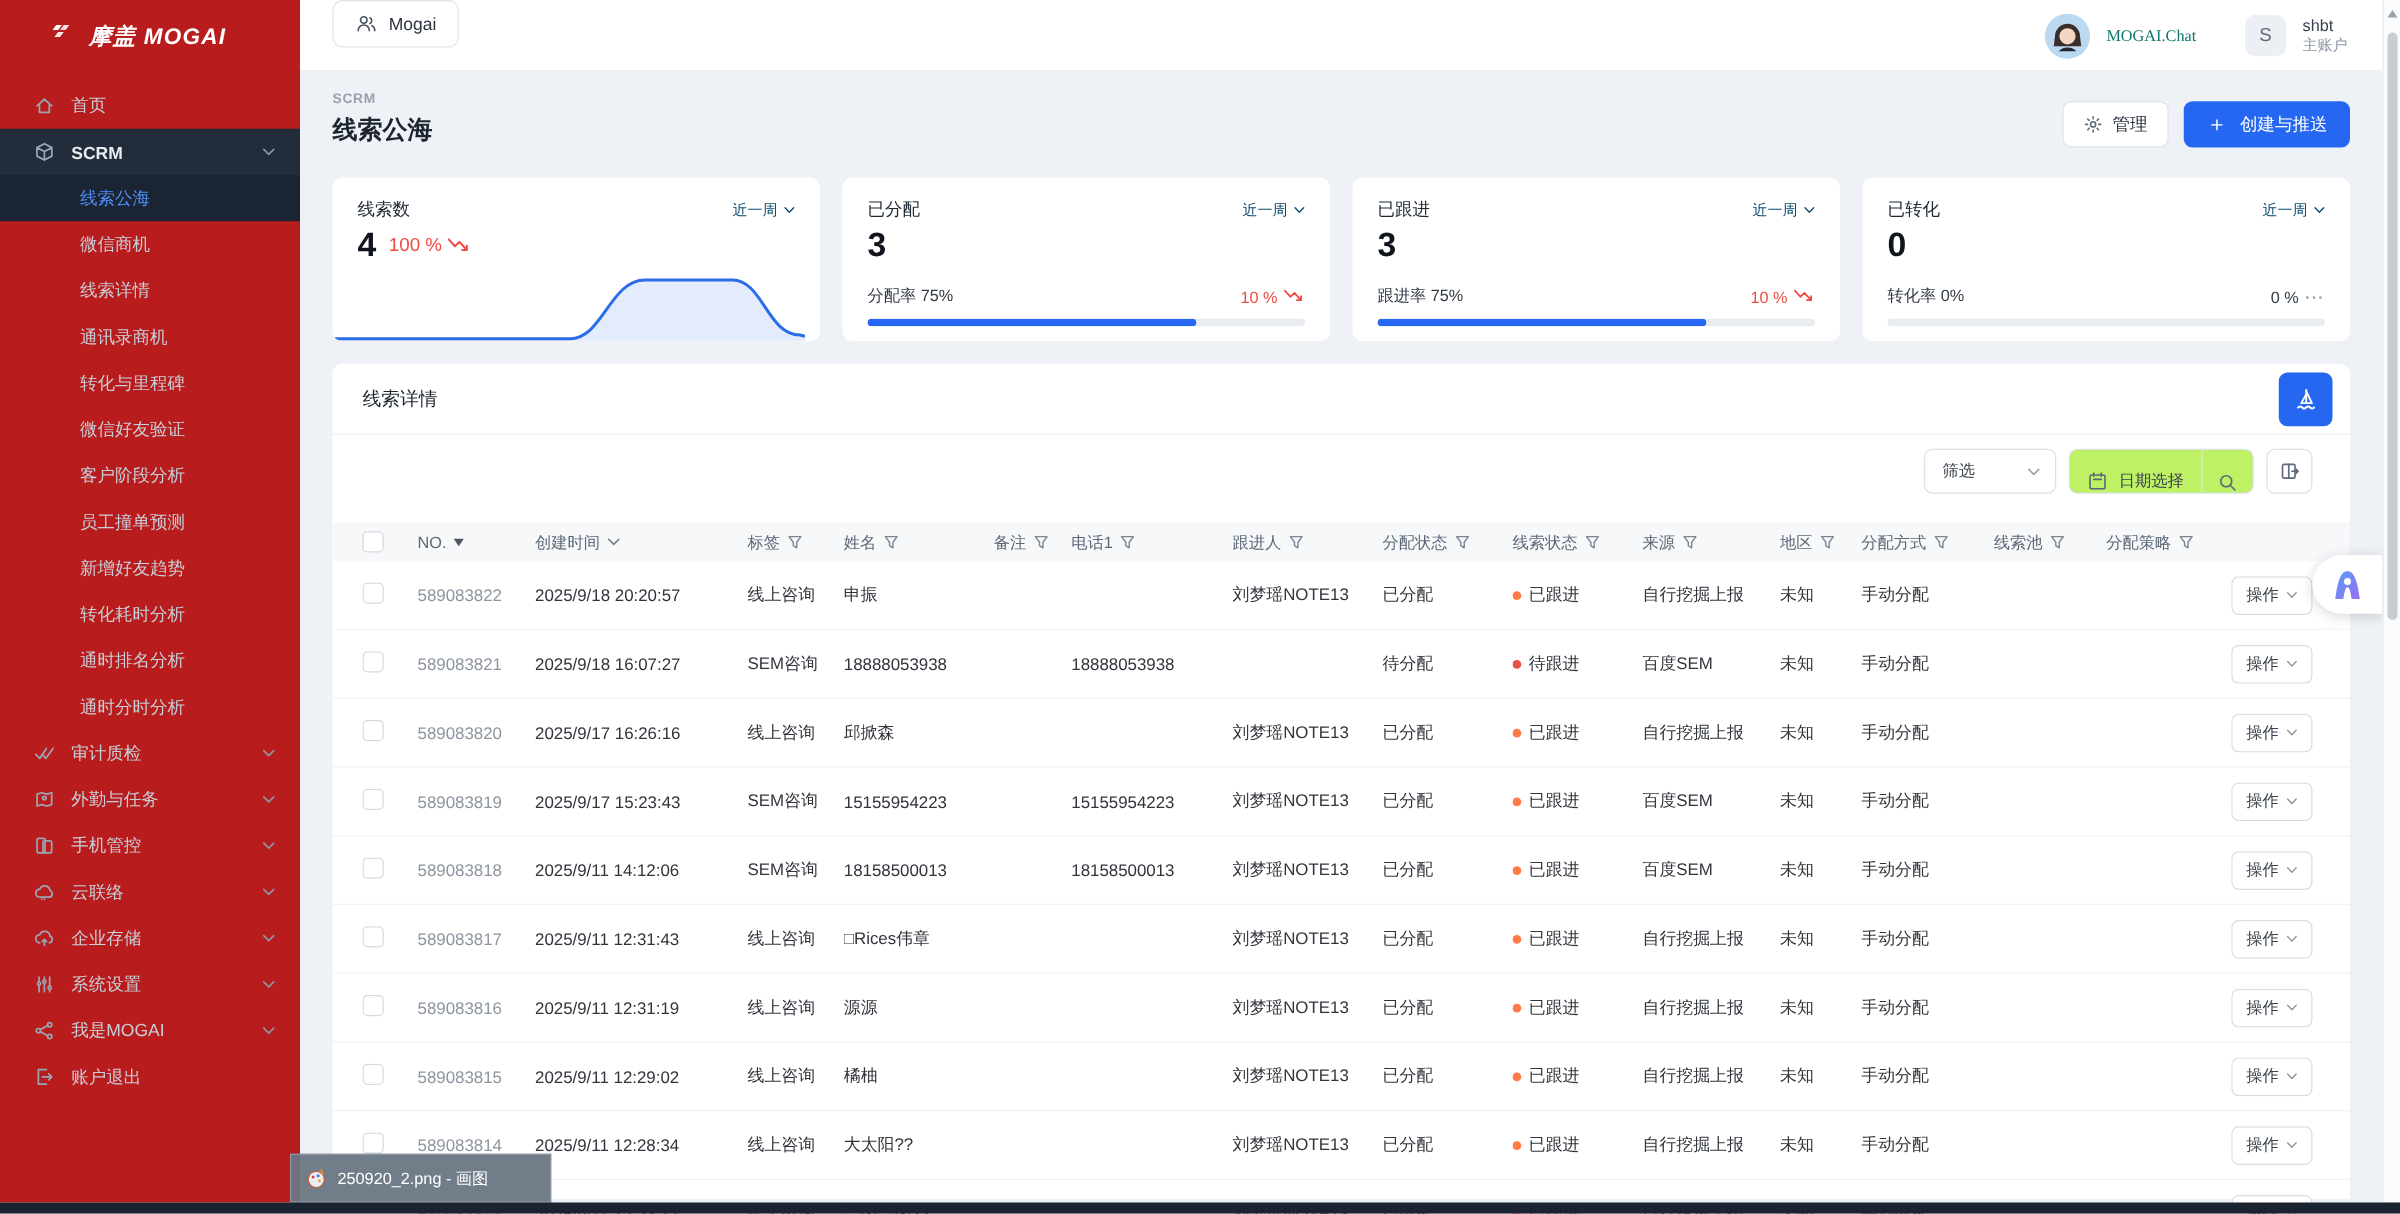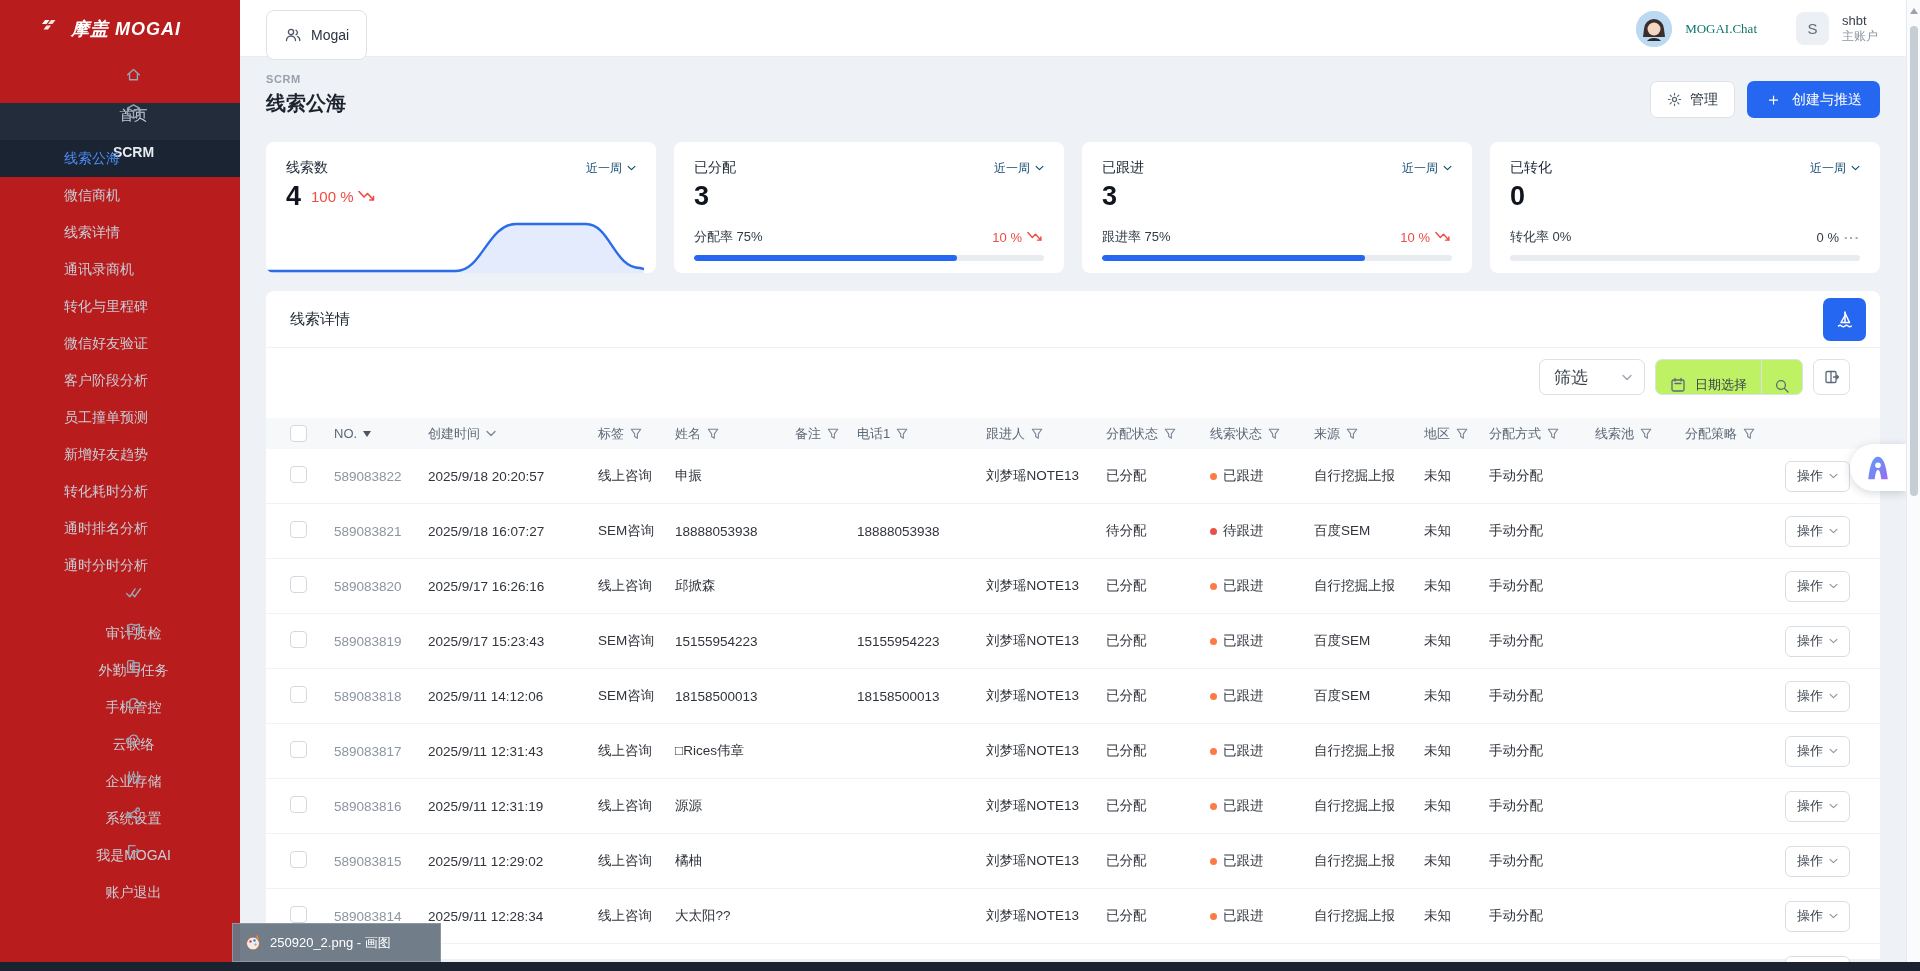--- a/index.html
+++ b/index.html
@@ -10,31 +10,31 @@
     font-family:"Liberation Sans","DejaVu Sans",sans-serif;
     color:#2b3440;
   }
   svg.ic { stroke:currentColor; fill:none; stroke-width:1.3; stroke-linecap:round; stroke-linejoin:round; display:block; }
 
   
   .sidebar { position:absolute; left:0; top:0; width:240px; height:962px; background:#b91c1c; z-index:5; }
   .logo { height:58px; display:flex; align-items:center; gap:9px; padding-left:40px; }
   .logo-text { color:#fff; font-size:18px; font-weight:bold; font-style:italic; letter-spacing:1px; white-space:nowrap; }
   .nav { margin-top:8px; }
-  .nav-item { display:flex; align-items:center; height:37px; padding-left:27px; gap:24px; color:#c7ced7; font-size:14px; cursor:pointer;flex-direction:column; }
+  .nav-item { display:flex; align-items:center; height:37px; padding-left:27px; gap:13px; color:#c7ced7; font-size:14px; cursor:pointer; }
   .nav-item .chev { margin-left:auto; margin-right:20px; color:#8d97a3; }
   .nav-item.scrm { background:#222c3b; color:#e8ecf1; font-weight:bold; }
   .nav-sub { display:flex; align-items:center; height:37px; padding-left:64px; color:#c7ced7; font-size:14px; cursor:pointer; }
   .nav-sub.active { background:#1a2433; color:#4e8df6; }
   .nav-ico { width:17px; height:17px; color:#9aa5b2; flex:0 0 17px; }
 
   
   .main { position:absolute; left:240px; top:0; width:1680px; height:962px; }
   .topbar { height:57px; background:#fff; border-bottom:1px solid #e9edf1; position:relative; }
-  .app-btn { position:absolute; left:26px; top:10px; height:50px; display:flex; align-items:center; gap:9px;
+  .app-btn { position:absolute; left:26px; top:0; height:38px; display:flex; align-items:center; gap:9px;
     padding:0 17px; border:1px solid #dfe3e9; border-radius:8px; background:#fff; font-size:14px; color:#2a3340; cursor:pointer; }
   .top-right { position:absolute; right:42px; top:0; height:57px; display:flex; align-items:center; gap:13px; }
   .avatar { width:36px; height:36px; border-radius:50%; background:#bcd9f2; overflow:hidden; position:relative; }
   .chat-label { font-size:13px; color:#0f766e; margin-right:26px;font-family:Liberation Serif, serif; }
   .s-badge { width:33px; height:33px; border-radius:8px; background:#eceff3; color:#5f6b79; font-size:15px;
     display:flex; align-items:center; justify-content:center; }
   .acct { display:flex; flex-direction:column; line-height:1.25; }
   .acct-name { font-size:13px; color:#39414d; }
   .acct-role { font-size:12px; color:#8b95a1; }
 
@@ -67,21 +67,21 @@
   .spark { position:absolute; left:0; right:0; bottom:0; height:62px; }
 
   
   .detail { margin-top:18px; background:#fff; border-radius:8px 8px 0 0; height:668px; position:relative; }
   .detail-head { height:57px; border-bottom:1px solid #eef0f3; display:flex; align-items:center; padding-left:24px; }
   .detail-title { font-size:15px; font-weight:500; color:#1c2430; }
   .boat-btn { position:absolute; right:14px; top:7px; width:43px; height:43px; background:#2567f1; border:none;
     border-radius:7px; display:flex; align-items:center; justify-content:center; cursor:pointer; }
   .filter-row { height:58px; display:flex; align-items:center; justify-content:flex-end; gap:10px; padding-right:30px; }
   .sel-filter { width:106px; height:36px; border:1px solid #dce1e8; border-radius:7px; display:flex; align-items:center;
-    justify-content:space-between; padding:0 12px 0 14px; font-size:17px; color:#3a424d; cursor:pointer; background:#fff; }
+    justify-content:space-between; padding:0 12px 0 14px; font-size:13px; color:#3a424d; cursor:pointer; background:#fff; }
   .date-group { height:36px; border:1px solid #dce1e8; border-radius:7px; display:flex; align-items:flex-end; background:#bef264; }
   .date-left { display:flex; align-items:center; gap:9px; padding:0 14px; font-size:13px; color:#3a424d; cursor:pointer; }
   .vsep { width:1px; height:35px; background:#dce1e8; }
   .search-seg { padding:0 12px; display:flex; align-items:center; cursor:pointer; color:#5c6878; }
   .grid-btn { width:37px; height:36px; border:1px solid #dce1e8; border-radius:7px; background:#fff; display:flex;
     align-items:center; justify-content:center; color:#5c6878; cursor:pointer; }
 
   .grid { display:grid; grid-template-columns:44px 94px 170px 77px 120px 62px 129px 120px 104px 104px 110px 65px 106px 90px 100px 1fr; align-items:center; }
   .thead { height:31px; background:#f7f8fa; margin-top:12px; padding:0 16px 0 24px; font-size:13px; color:#5c6878; }
   .th { display:flex; align-items:center; gap:6px; }

